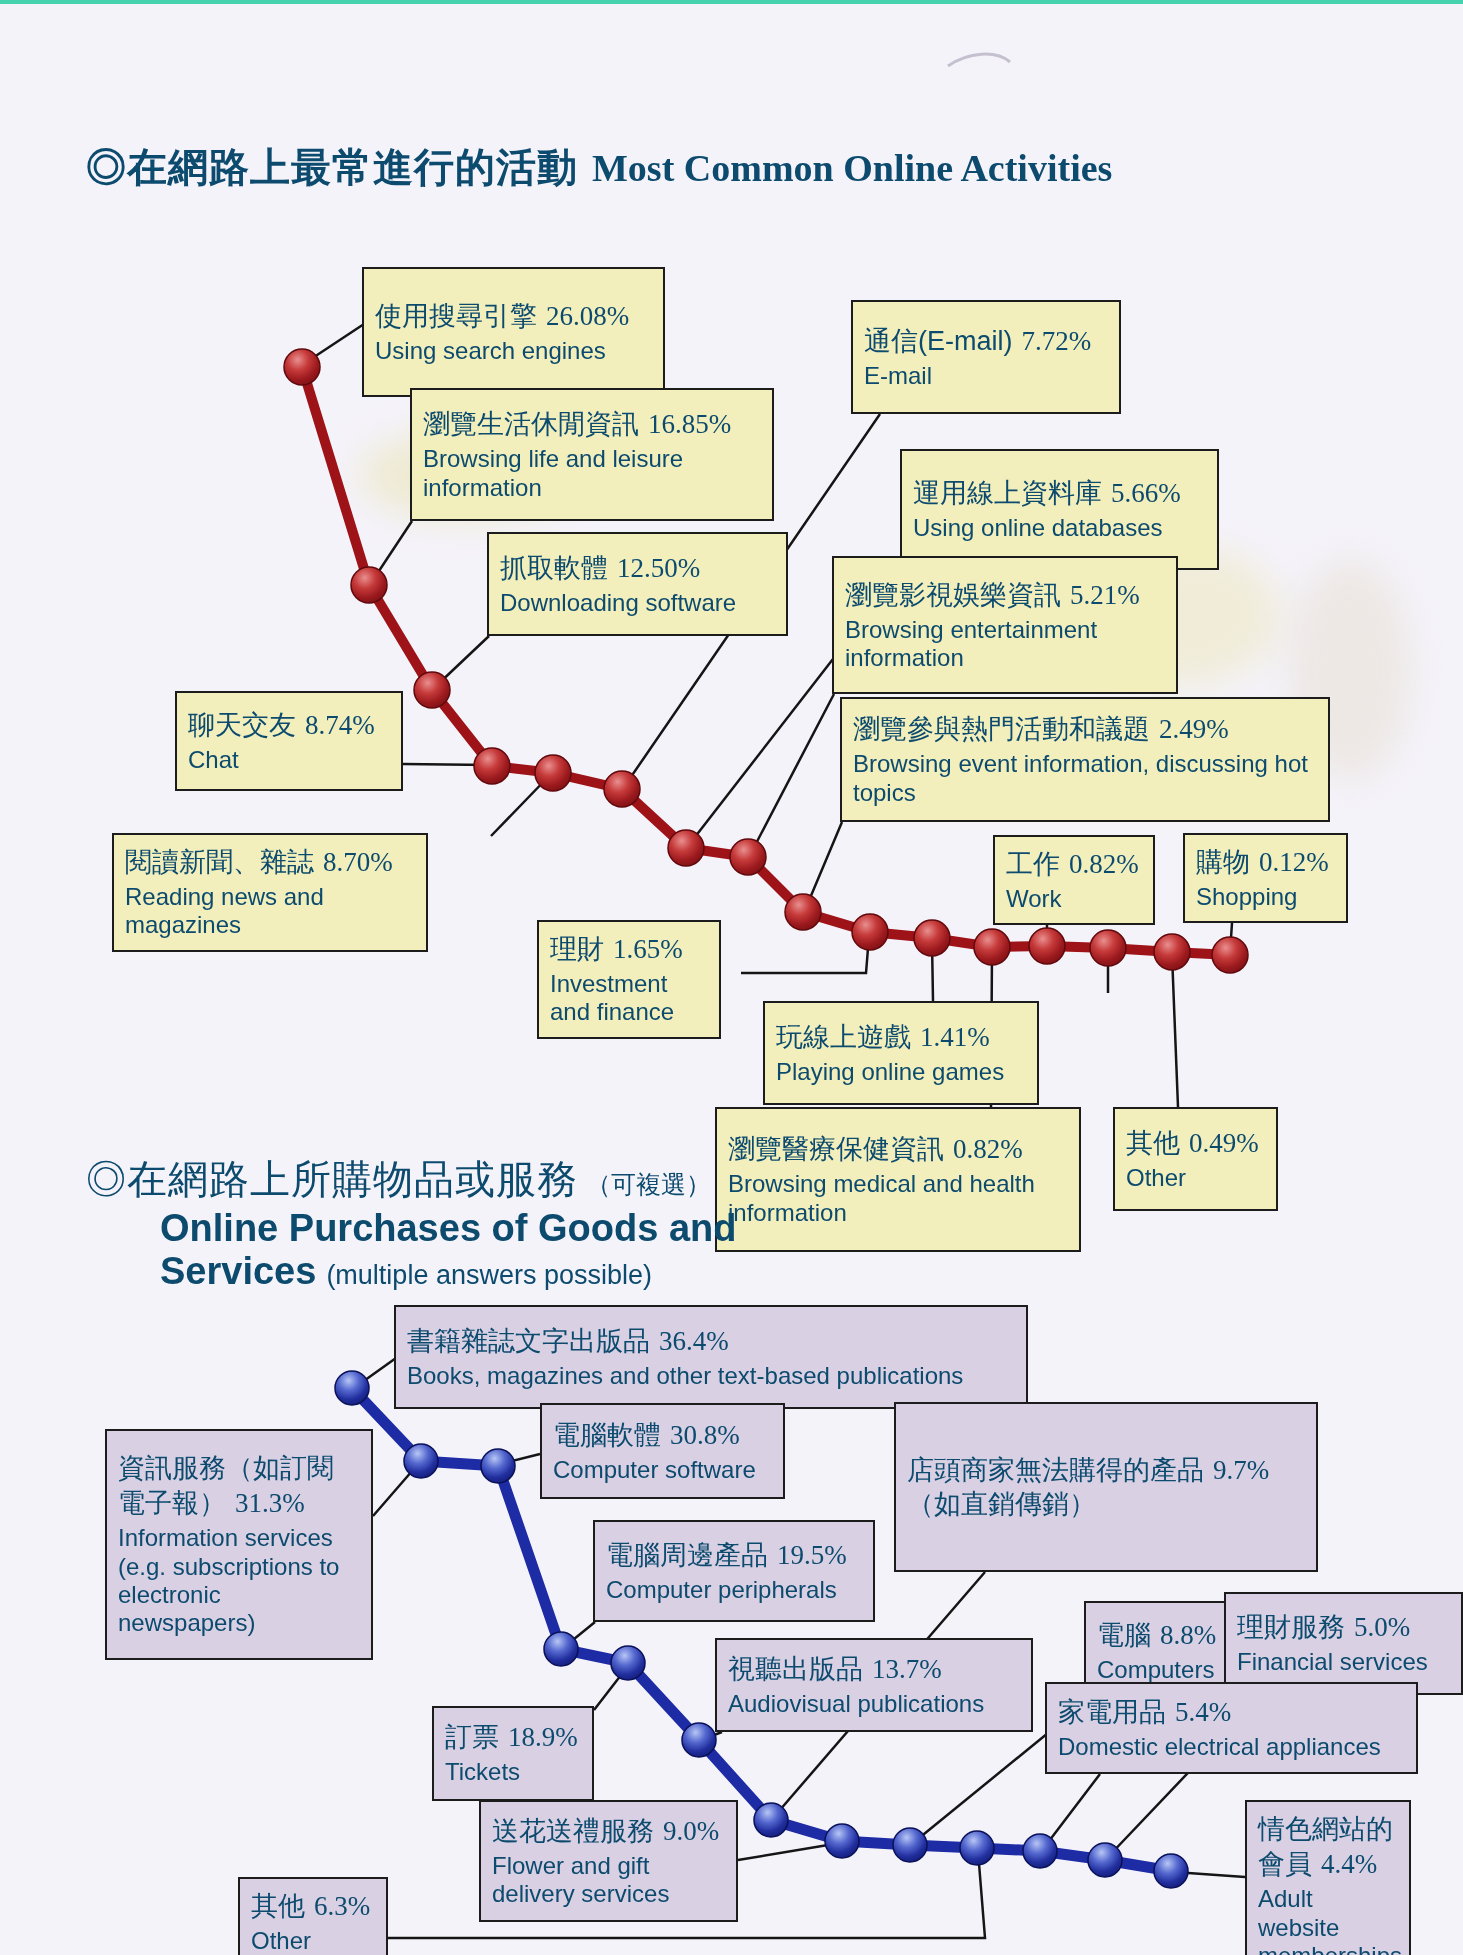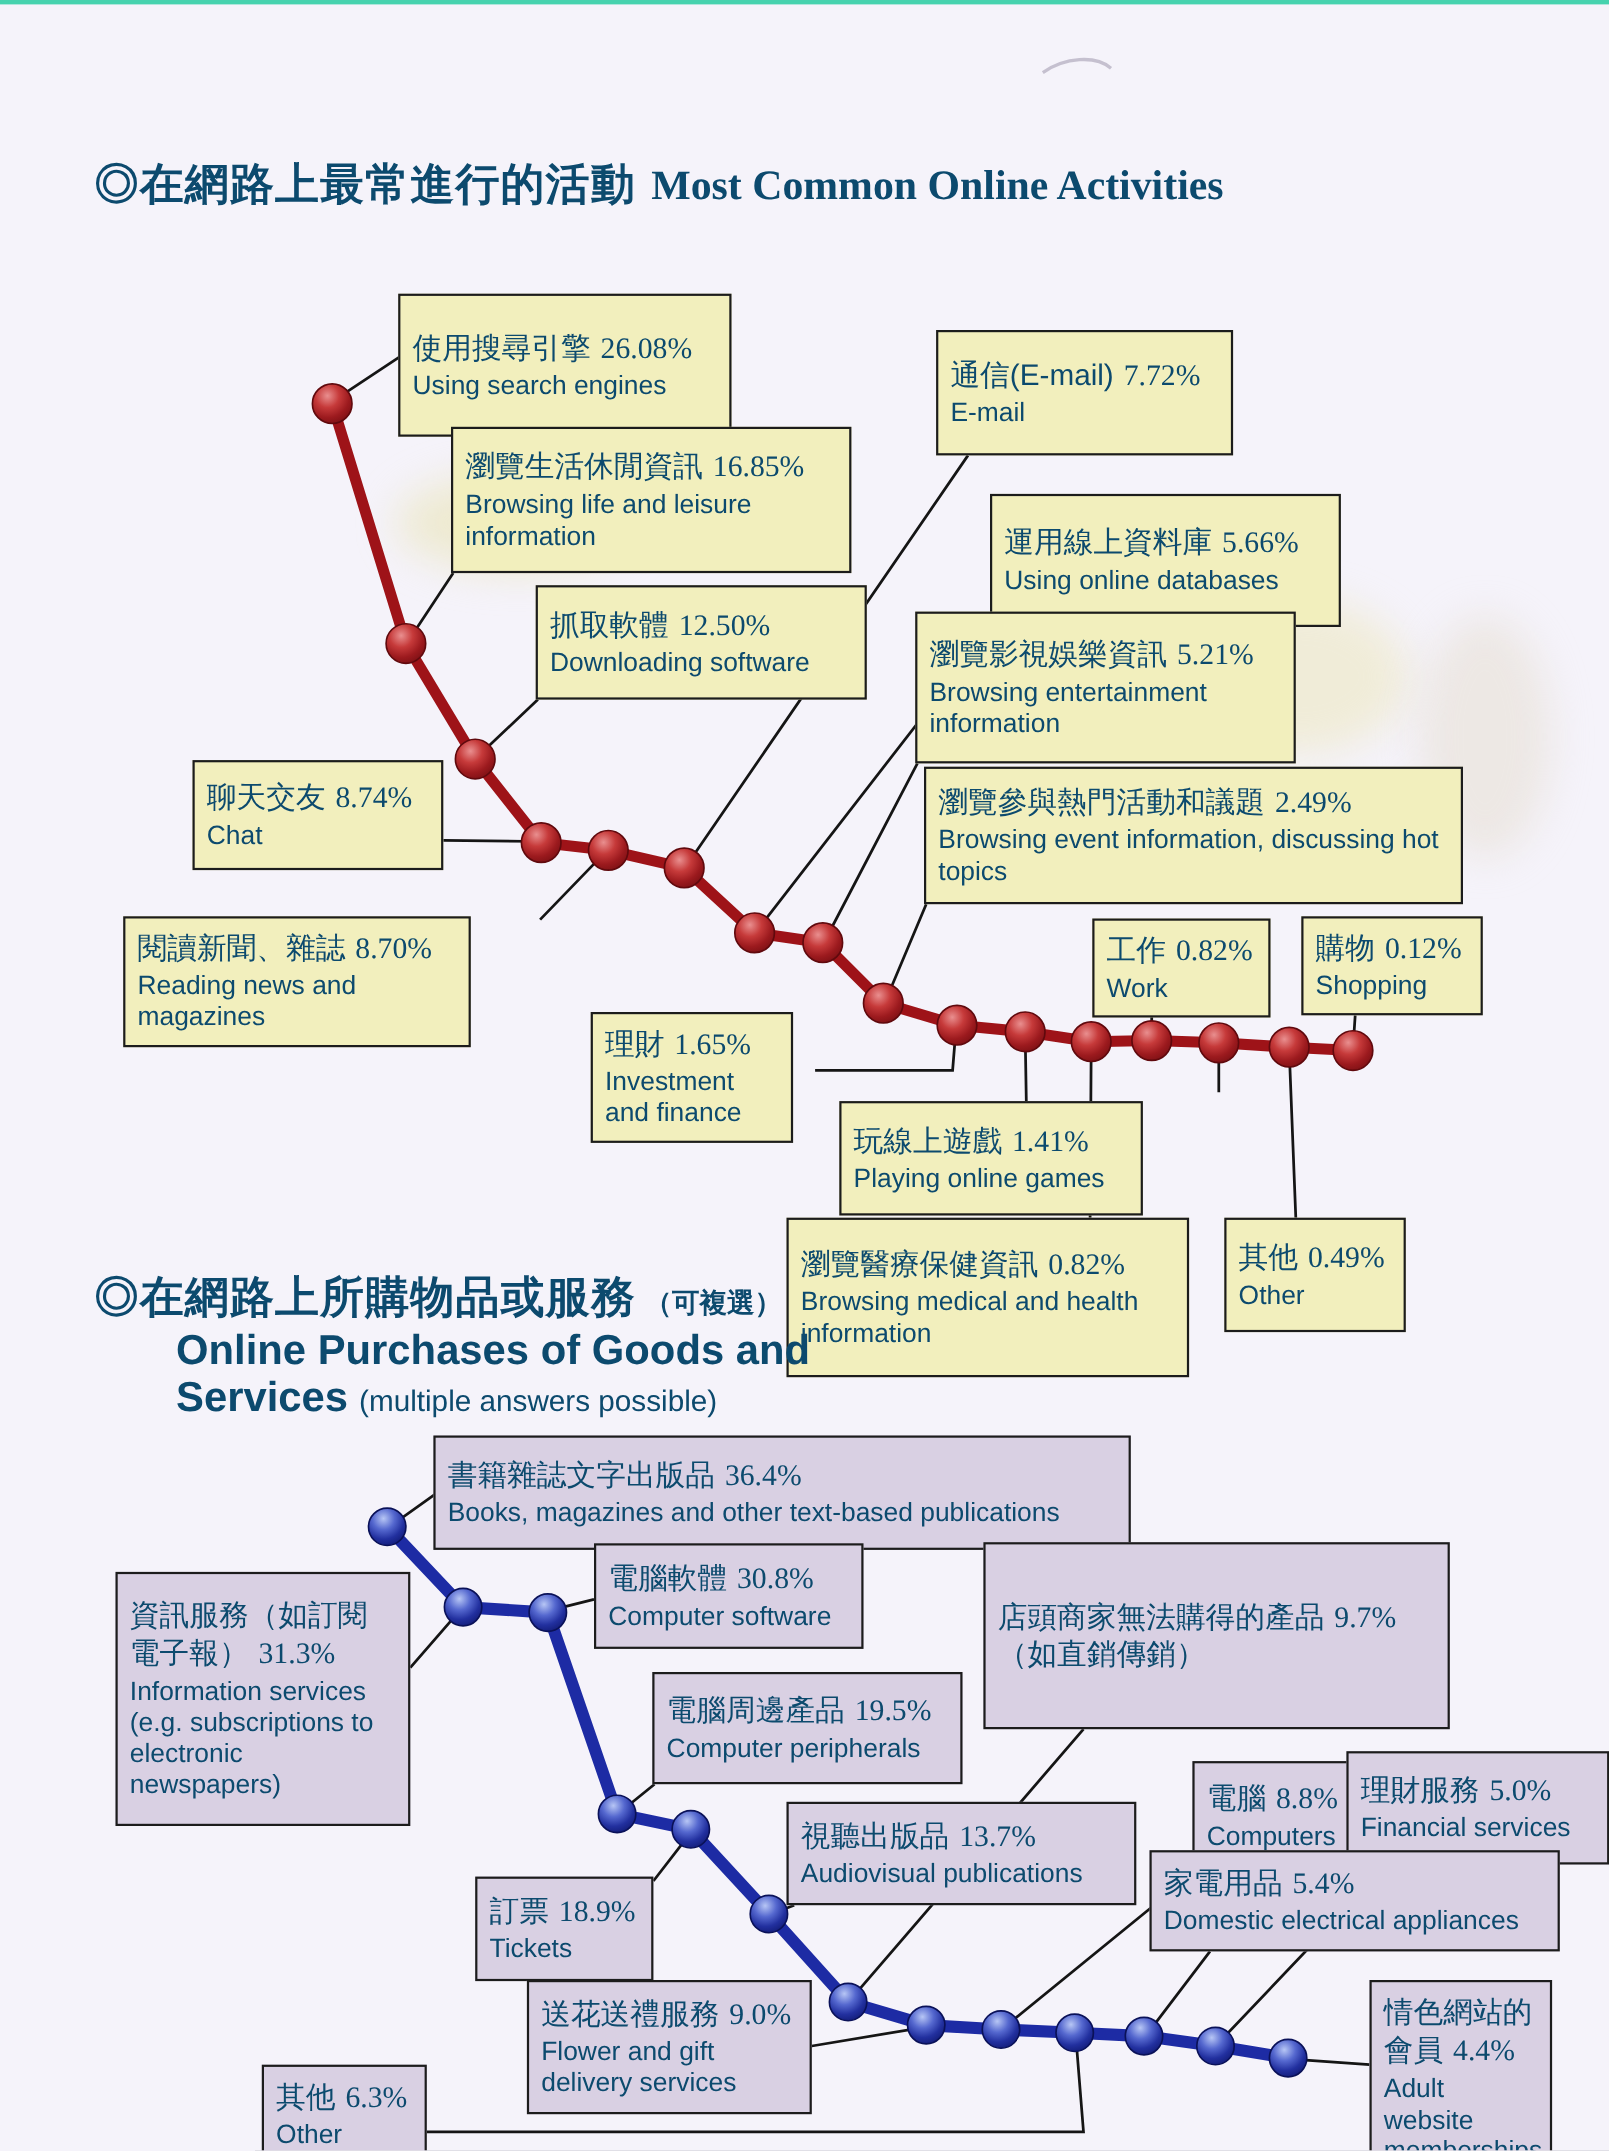--- a/index.html
+++ b/index.html
@@ -4,21 +4,21 @@
 <style>
   html,body{margin:0;padding:0;background:#cfcfd6}
   .canvas{position:relative;width:1463px;height:1955px;background:#f5f3fa;overflow:hidden;
           font-family:"Liberation Sans",sans-serif;color:#0c4a6e}
   .top-edge{position:absolute;left:0;top:0;width:100%;height:4px;background:#46d2ae}
   svg.layer{position:absolute;left:0;top:0}
   .smudge{position:absolute;border-radius:50%;filter:blur(18px);pointer-events:none}
   .title1{position:absolute;left:86px;top:140px;font-size:40px;font-weight:bold;white-space:nowrap;letter-spacing:1px}
   .title1 .en-serif{font-family:"Liberation Serif",serif;font-size:38px;margin-left:14px;letter-spacing:0}
   .title2{position:absolute;left:86px;top:1152px}
-  .title2 .l1{font-size:40px;font-weight:bold;white-space:nowrap;letter-spacing:1px}
+  .title2 .l1{font-size:40px;font-weight:normal;white-space:nowrap;letter-spacing:1px}
   .title2 .note-zh{font-size:25px;margin-left:8px;letter-spacing:0}
   .title2 .len{font-family:Liberation Sans, sans-serif;font-size:38px;font-weight:bold;margin-left:74px;margin-top:0;white-space:nowrap}
   .title2 .note-en{font-size:27px;font-weight:normal;margin-left:10px}
   .bx{position:absolute;box-sizing:border-box;border:2px solid #1c1c1c;padding:10px 11px;
       display:flex;flex-direction:column;justify-content:center}
   .yb{background:#f2efbd}
   .pb{background:#d9d0e3}
   .t{font-size:27px;line-height:1.3}
   .num{font-family:"Liberation Serif",serif;margin-left:9px}
   .zh2{font-size:27px;line-height:1.25}

